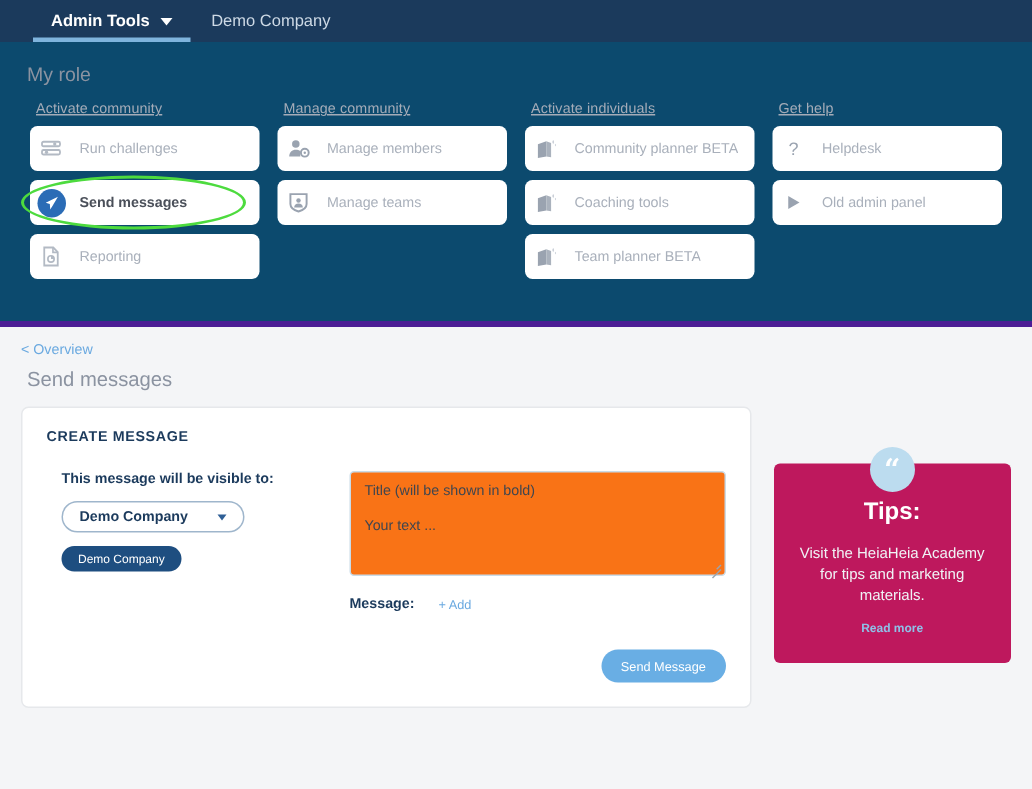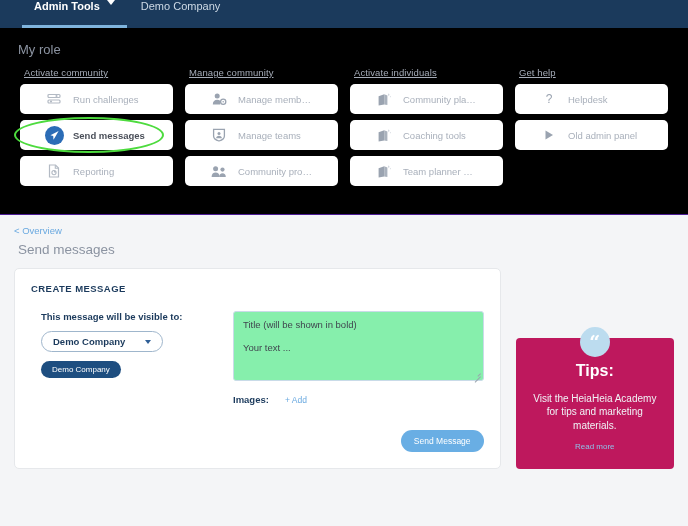--- a/index.html
+++ b/index.html
@@ -14,20 +14,21 @@
   .topbar {
     height: 28px;
     background: #1b3a5c;
     display: flex;
     align-items: stretch;
     padding-left: 22px;
     position: relative;
   }
   .nav-tab {
     display: flex;
+    align-items: center;
     gap: 7px;
     padding: 0 12px;
     color: #ffffff;
     font-size: 11px;
     font-weight: bold;
     position: relative;
     cursor: pointer;
     white-space: nowrap;
   }
   .nav-tab.active::after {
@@ -45,23 +46,23 @@
   .caret {
     width: 0; height: 0;
     border-left: 4px solid transparent;
     border-right: 4px solid transparent;
     border-top: 5px solid #ffffff;
     display: inline-block;
   }
 
   
   .role-panel {
-    background: #000000;
+    background: #0c4a6e;
     padding: 14px 0 22px 0;
-    border-bottom: 1px solid #4c1d95;
+    border-bottom: 4px solid #4c1d95;
   }
   .role-title {
     font-size: 13px;
     color: #8b93a1;
     padding: 0 0 10px 18px;
     font-weight: normal;
   }
   .col-grid {
     display: flex;
     padding: 0 14px;
@@ -77,21 +78,21 @@
     padding: 0 4px 6px 4px;
     letter-spacing: .1px;
     text-decoration: underline;
   }
   .tile {
     background: #ffffff;
     border-radius: 5px;
     height: 30px;
     display: flex;
     align-items: center;
-    padding: 0 24px;
+    padding: 0 4px;
     margin-bottom: 6px;
     cursor: pointer;
     position: relative;
   }
   .tile-ico {
     width: 20px;
     height: 20px;
     flex: 0 0 20px;
     margin-right: 9px;
     display: flex;
@@ -139,21 +140,21 @@
     cursor: pointer;
     padding-left: 0px;
     margin-bottom: 6px;
   }
   .page-title {
     font-size: 13.5px;
     color: #8b93a1;
     padding-left: 4px;
     margin-bottom: 11px;
   }
-  .lower-row { display: flex; align-items: flex-end; gap: 15px; }
+  .lower-row { display: flex; align-items: center; gap: 15px; }
 
   .form-card {
     background: #ffffff;
     border: 1px solid #e6e8eb;
     border-radius: 5px;
     width: 491px;
     padding: 14px 16px 16px 16px;
   }
   .card-head {
     font-size: 9.5px;
@@ -196,21 +197,21 @@
     display: inline-block;
     background: #1e4e80;
     color: #fff;
     font-size: 8px;
     border-radius: 9px;
     padding: 4px 11px;
     cursor: pointer;
   }
   .form-right { flex: 1; }
   .msgbox {
-    background: #86efac;
+    background: #f97316;
     border: 1px solid #c9dbe8;
     border-radius: 3px;
     height: 70px;
     padding: 8px 9px;
     font-size: 9.5px;
     color: #40464f;
     position: relative;
     cursor: text;
     line-height: 1.1;
   }
@@ -276,21 +277,21 @@
     color: #ffffff;
   }
   .tips-title { font-size: 16px; font-weight: bold; margin-bottom: 7px; }
   .tips-body { font-size: 10px; line-height: 1.38; color: #f0f3f6; margin-top: 12px; }
   .tips-link {
     font-size: 8px;
     color: #8fc0e8;
     margin-top: 9px;
     display: inline-block;
     cursor: pointer;
-    font-weight: normal;
+    font-weight: bold;
   }
 </style>
 </head>
 <body>
 
 <div class="topbar">
   <div class="nav-tab active">
     <span>Admin Tools</span>
     <span class="caret"></span>
   </div>
@@ -363,31 +364,20 @@
         <span class="tile-ico">
           <svg width="14" height="14" viewBox="0 0 14 14">
               <path d="M1.6 1.4 H12.4 V8 C12.4 10.6 9.8 12.2 7 13 C4.2 12.2 1.6 10.6 1.6 8 Z" fill="none" stroke="#9aa3b0" stroke-width="1.3"></path>
               <circle cx="7" cy="5.6" r="1.5" fill="#9aa3b0"></circle>
               <path d="M4.1 10.3 C4.1 8.5 5.4 7.7 7 7.7 C8.6 7.7 9.9 8.5 9.9 10.3 Z" fill="#9aa3b0"></path>
             </svg>
         </span>
         <span class="tile-lbl">Manage teams</span>
       </div>
 
-      <div class="tile">
-        <span class="tile-ico">
-          <svg width="16" height="13" viewBox="0 0 16 13">
-              <circle cx="4.6" cy="3.8" r="2.5" fill="#9aa3b0"></circle>
-              <path d="M0.6 12 C0.6 9.1 2.3 7.6 4.6 7.6 C6.9 7.6 8.6 9.1 8.6 12 Z" fill="#9aa3b0"></path>
-              <circle cx="11.5" cy="4.6" r="2.1" fill="#9aa3b0"></circle>
-              <path d="M8.2 12 C8.2 9.6 9.6 8.3 11.5 8.3 C13.4 8.3 14.8 9.6 14.8 12 Z" fill="#9aa3b0"></path>
-            </svg>
-        </span>
-        <span class="tile-lbl">Community profile</span>
-      </div>
     </div>
 
     <div class="col">
       <div class="col-head">Activate individuals</div>
 
       <div class="tile">
         <span class="tile-ico">
           <svg width="15" height="14" viewBox="0 0 15 14">
               <path d="M1.6 4.2 L7.2 2.2 L7.2 12.4 L1.6 13.4 Z" fill="#9aa3b0"></path>
               <path d="M7.2 2.2 L10.4 3.4 L10.4 12.9 L7.2 12.4 Z" fill="#aab2bd"></path>
@@ -474,21 +464,21 @@
           <div class="msgbox">
             <div>Title (will be shown in bold)</div>
             <div class="ph2">Your text ...</div>
             <span class="resize">
                 <i></i>
                 <i></i>
               </span>
           </div>
 
           <div class="images-row">
-            <span class="images-lbl">Images:</span>
+            <span class="images-lbl">Message:</span>
             <span class="add-link">+ Add</span>
           </div>
 
           <div class="send-row">
             <button class="send-btn">Send Message</button>
           </div>
         </div>
 
       </div>
     </div>

